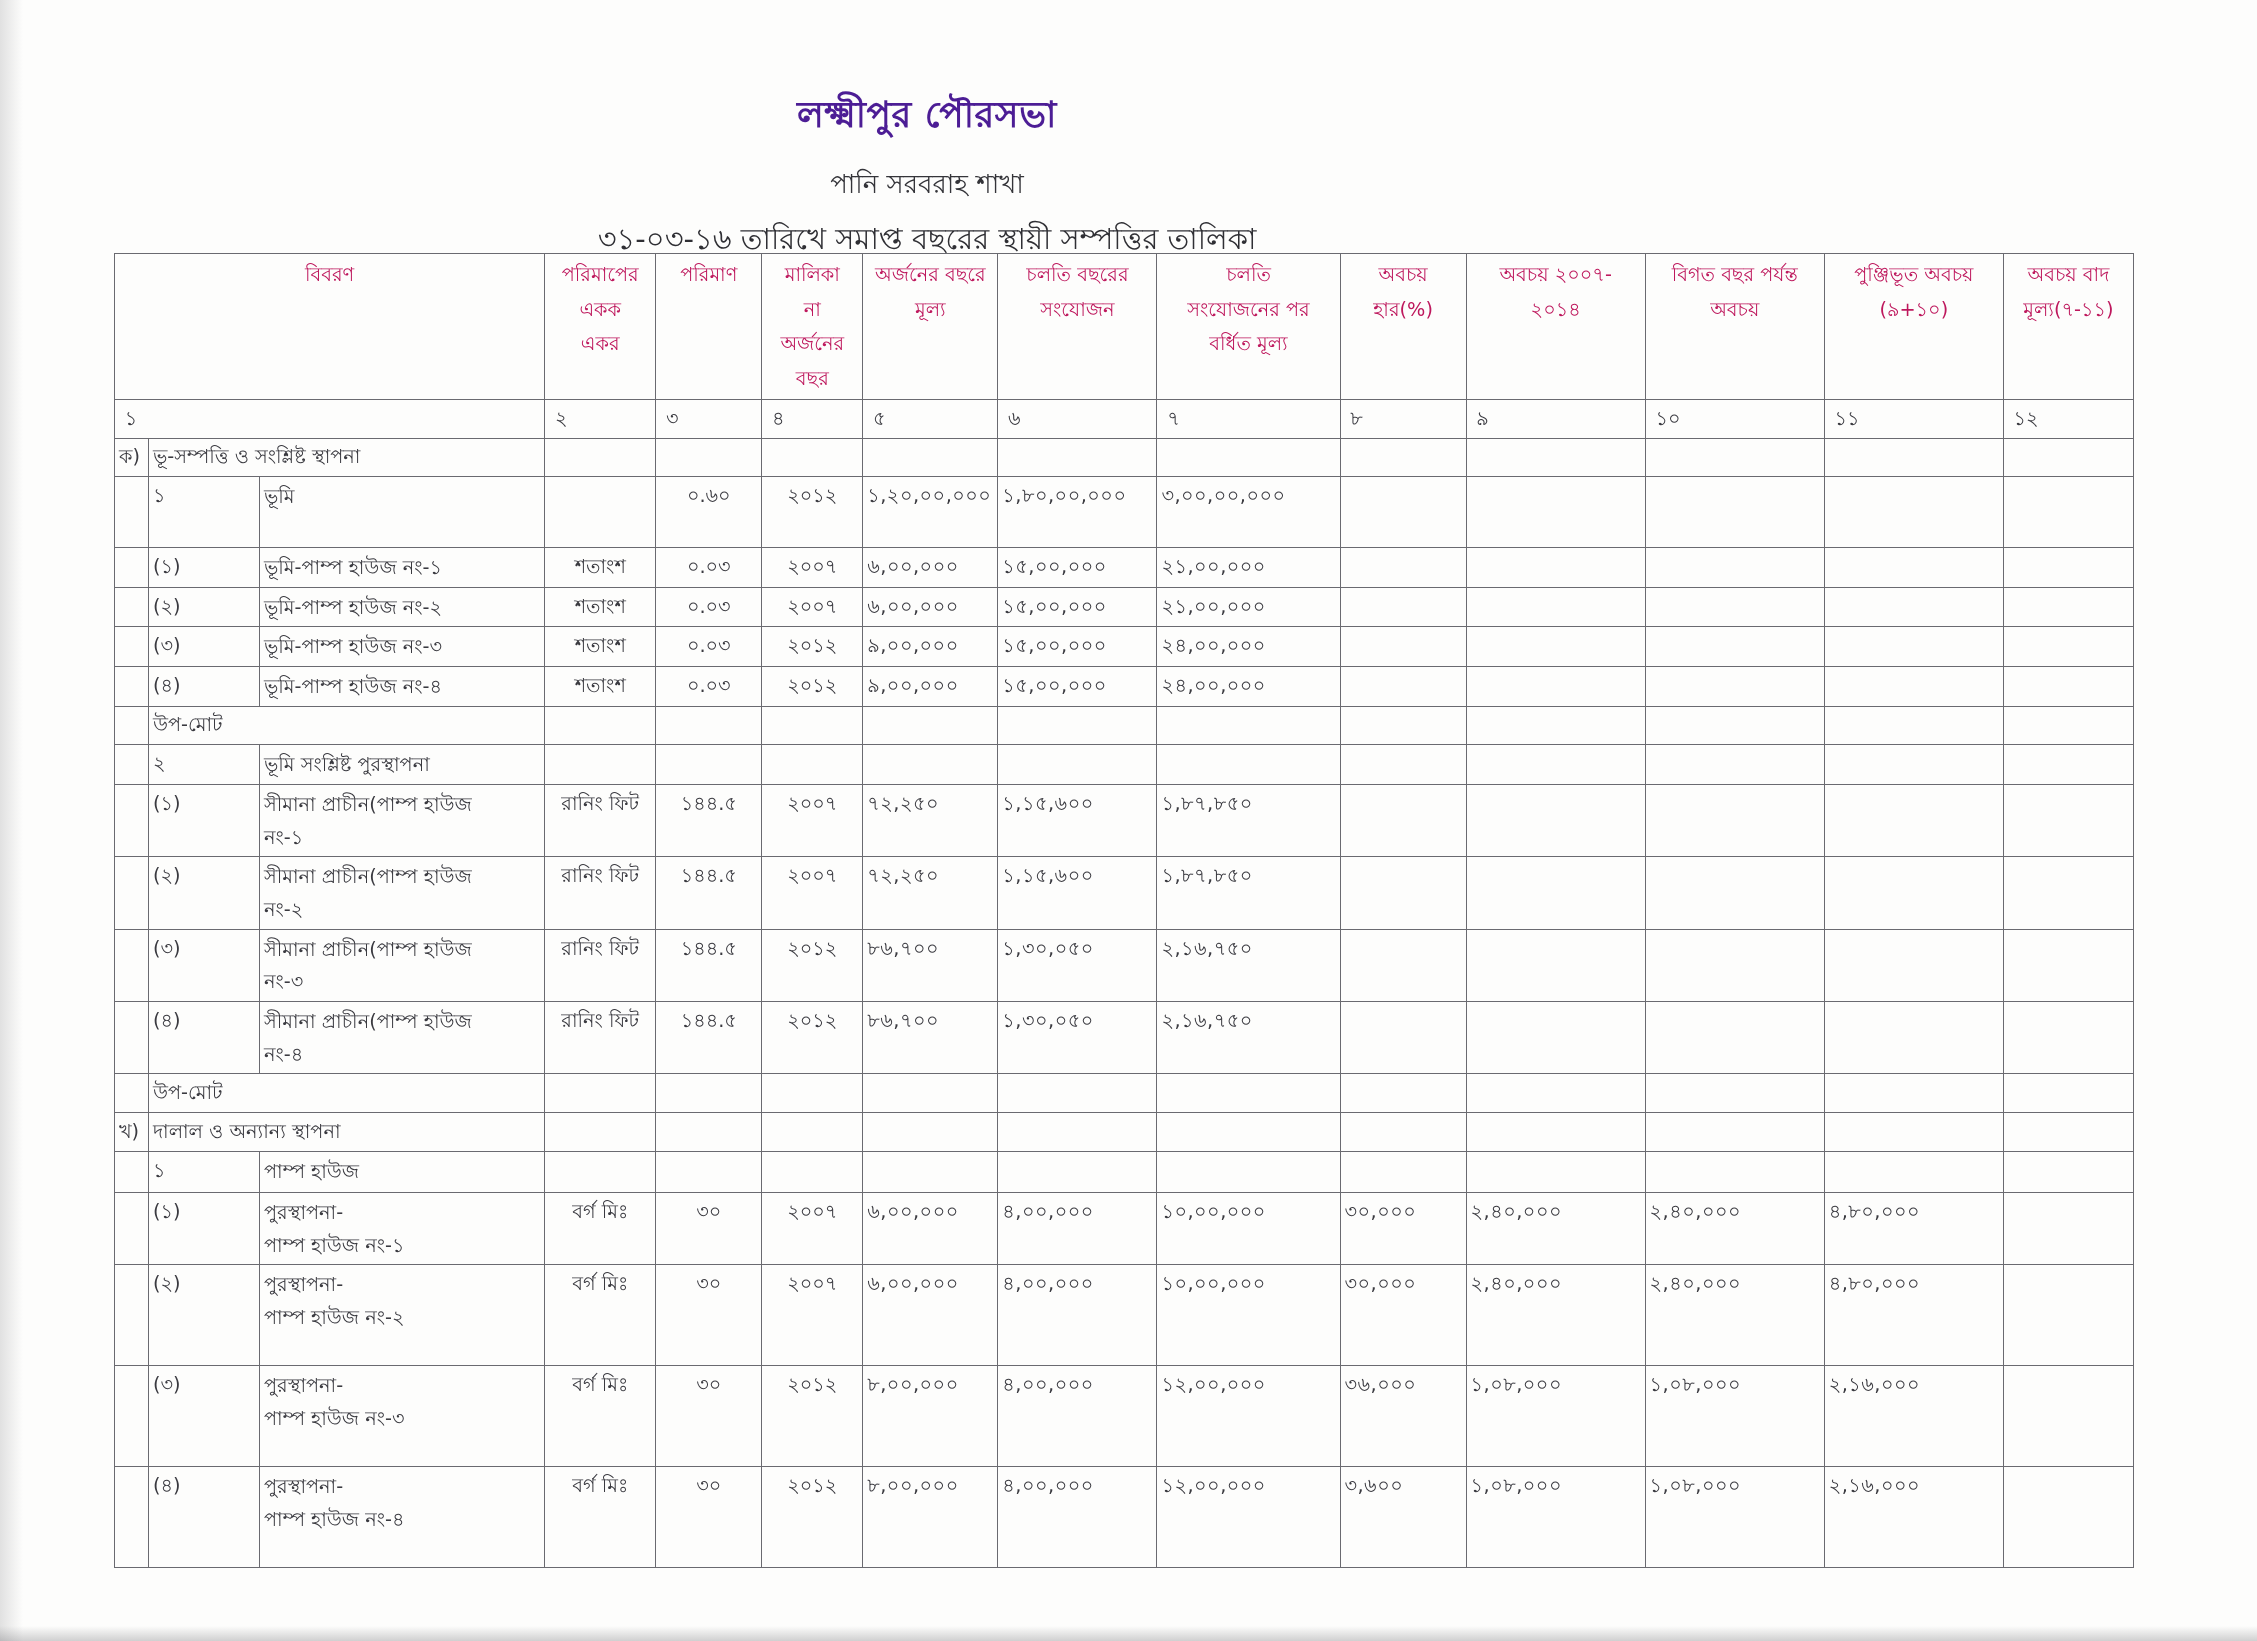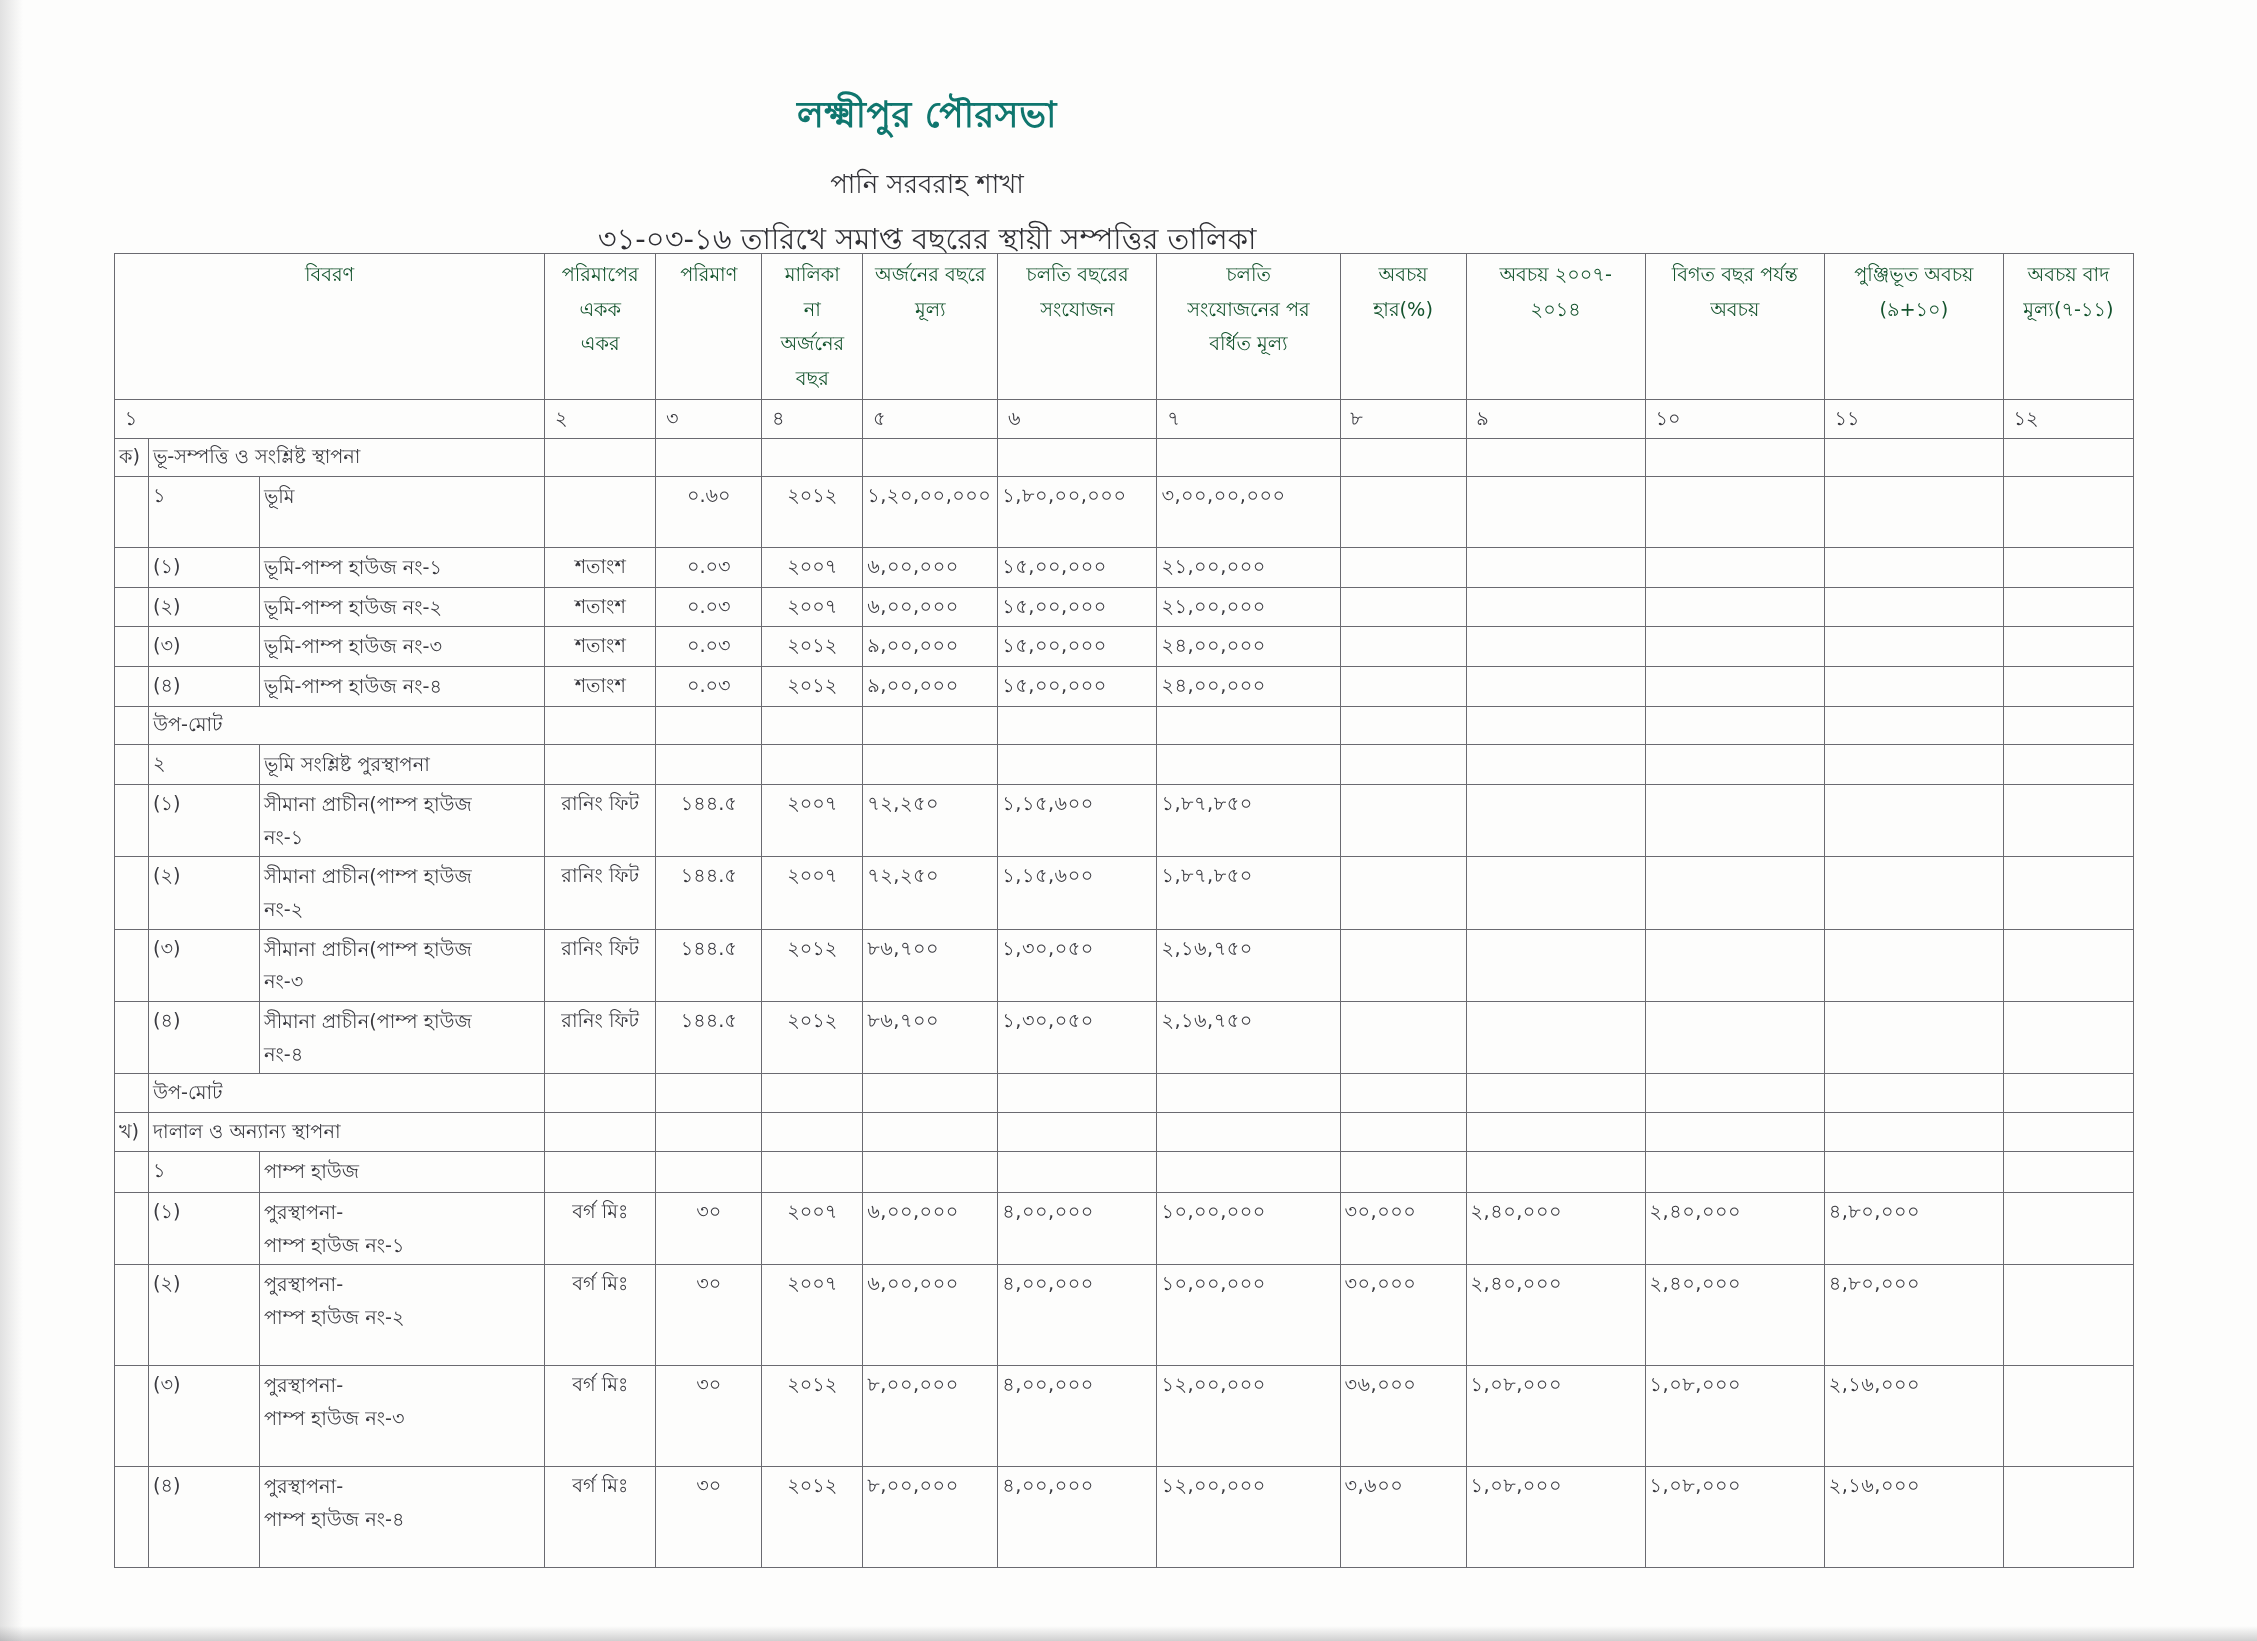--- a/index.html
+++ b/index.html
@@ -19,21 +19,21 @@
   .scan-edge-bottom{
     position:absolute;left:0;bottom:0;width:100%;height:15.4px;
     background:linear-gradient(to top,rgba(90,90,95,.28),rgba(255,255,255,0));
     pointer-events:none;
   }
   .titles{
     position:absolute;left:29px;top:87px;width:1796px;
     text-align:center;
   }
   .doc-title{
-    font-size:36px;font-weight:600;color:#0f766e;letter-spacing:0.5px;
+    font-size:36px;font-weight:600;color:#4c1d95;letter-spacing:0.5px;
   }
   .doc-subtitle{
     margin-top:17.4px;font-size:26px;font-weight:400;color:#343439;
   }
   .doc-caption{
     margin-top:7.7px;font-size:29px;font-weight:500;color:#2f2f34;
   }
   table.asset{
     position:absolute;left:114px;top:253px;width:2020px;
     border-collapse:collapse;table-layout:fixed;
@@ -44,21 +44,21 @@
     vertical-align:top;
     padding:3.9px 3.9px 1.9px 3.9px;
     white-space:pre-line;
     font-weight:400;
     overflow:hidden;
   }
   table.asset{border:1.9px solid #4b4b52;}
   thead tr.hdr{height:124px;}
   thead tr.nums{height:34px;}
   thead tr.hdr th{
-    text-align:center;line-height:1.8;font-size:19.3px;color:#14532d;
+    text-align:center;line-height:1.8;font-size:19.3px;color:#be185d;
   }
   thead tr.nums td{
     text-align:left;padding-left:9.7px;
   }
   tbody tr{height:32px;}
   tbody tr:nth-child(1){height:33px;}
   tbody tr:nth-child(2){height:71px;}
   tbody tr:nth-child(7),tbody tr:nth-child(13){height:29px;}
   tbody tr:nth-child(n+9):nth-child(-n+12){height:65px;}
   tbody tr:nth-child(14){height:34px;}

